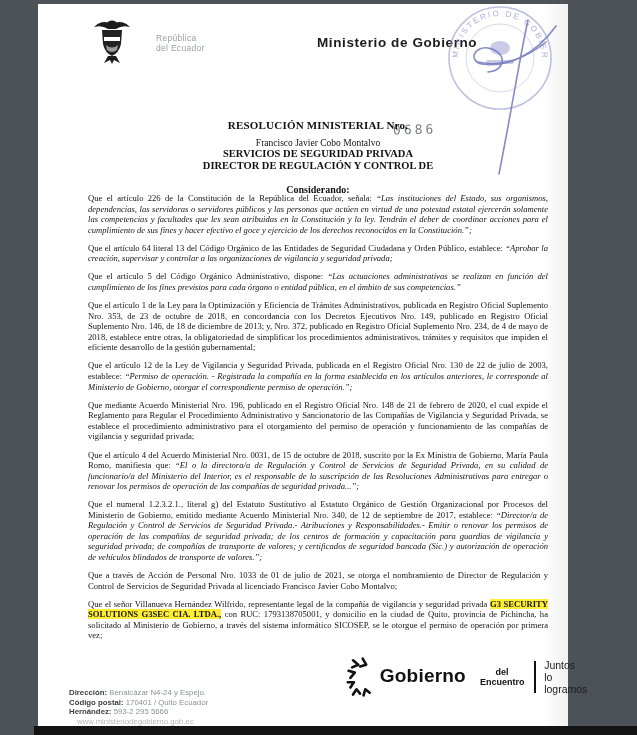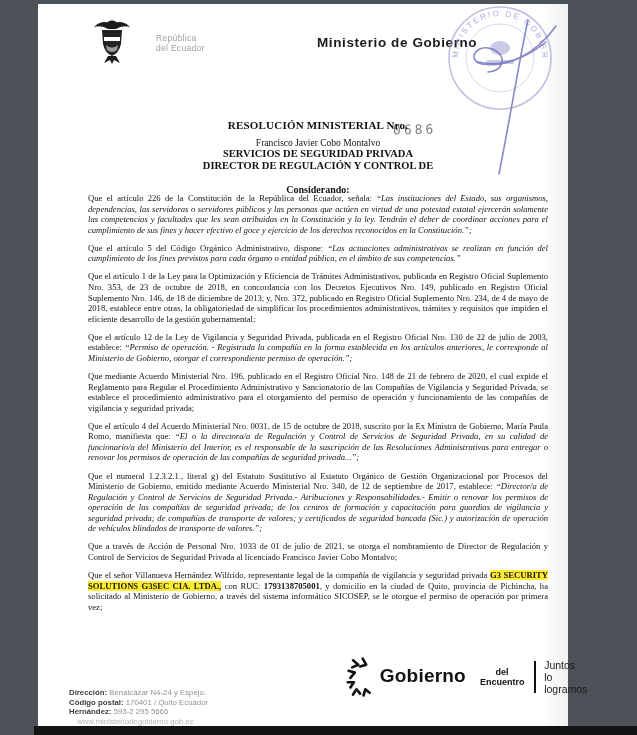--- a/index.html
+++ b/index.html
@@ -42,21 +42,21 @@
 
   
   .paragraphs {
     position: absolute; left: 50px; top: 189px; width: 460px;
     font-size: 8.6px; line-height: 10.55px; color: #141414;
     text-align: justify;
   }
   .paragraphs p { margin-bottom: 7.6px; }
   .run-n { }
   .run-i { font-style: italic; }
-  .run-b { font-weight: bold; margin-top: 48px; }
+  .run-b { font-weight: normal; margin-top: 48px; }
   .run-bh { font-weight: bold; background: #ffee33; }
 
   
   .footer-left {
     position: absolute; left: 31px; top: 684px;
     font-family: "Liberation Sans", sans-serif; font-size: 7.8px; line-height: 9.6px;
   }
   .footer-left .lbl { font-weight: bold; color: #3a3f44; }
   .footer-left .val { color: #8d9296; }
   .footer-left .web { color: #b2b6ba; padding-left: 8px; }
@@ -119,20 +119,21 @@
   <div class="title-block">
     <div class="res-title">RESOLUCIÓN MINISTERIAL Nro.</div>
     <div class="dir-name">Francisco Javier Cobo Montalvo</div>
     <div class="dir-line">SERVICIOS DE SEGURIDAD PRIVADA</div>
     <div class="dir-line">DIRECTOR DE REGULACIÓN Y CONTROL DE</div>
     <div class="considering">Considerando:</div>
   </div>
 
   <div class="paragraphs">
       <p><span class="run-n">Que el artículo 226 de la Constitución de la República del Ecuador, señala: </span><span class="run-i">“Las instituciones del Estado, sus organismos, dependencias, las servidoras o servidores públicos y las personas que actúen en virtud de una potestad estatal ejercerán solamente las competencias y facultades que les sean atribuidas en la Constitución y la ley. Tendrán el deber de coordinar acciones para el cumplimiento de sus fines y hacer efectivo el goce y ejercicio de los derechos reconocidos en la Constitución.”;</span></p>
+      <p><span class="run-n">Que el artículo 64 literal 13 del Código Orgánico de las Entidades de Seguridad Ciudadana y Orden Público, establece: </span><span class="run-i">“Aprobar la creación, supervisar y controlar a las organizaciones de vigilancia y seguridad privada;</span></p>
       <p><span class="run-n">Que el artículo 5 del Código Orgánico Administrativo, dispone: </span><span class="run-i">“Las actuaciones administrativas se realizan en función del cumplimiento de los fines previstos para cada órgano o entidad pública, en el ámbito de sus competencias.”</span></p>
       <p><span class="run-n">Que el artículo 1 de la Ley para la Optimización y Eficiencia de Trámites Administrativos, publicada en Registro Oficial Suplemento Nro. 353, de 23 de octubre de 2018, en concordancia con los Decretos Ejecutivos Nro. 149, publicado en Registro Oficial Suplemento Nro. 146, de 18 de diciembre de 2013; y, Nro. 372, publicado en Registro Oficial Suplemento Nro. 234, de 4 de mayo de 2018, establece entre otras, la obligatoriedad de simplificar los procedimientos administrativos, trámites y requisitos que impiden el eficiente desarrollo de la gestión gubernamental;</span></p>
       <p><span class="run-n">Que el artículo 12 de la Ley de Vigilancia y Seguridad Privada, publicada en el Registro Oficial Nro. 130 de 22 de julio de 2003, establece: </span><span class="run-i">“Permiso de operación. - Registrada la compañía en la forma establecida en los artículos anteriores, le corresponde al Ministerio de Gobierno, otorgar el correspondiente permiso de operación.”;</span></p>
       <p><span class="run-n">Que mediante Acuerdo Ministerial Nro. 196, publicado en el Registro Oficial Nro. 148 de 21 de febrero de 2020, el cual expide el Reglamento para Regular el Procedimiento Administrativo y Sancionatorio de las Compañías de Vigilancia y Seguridad Privada, se establece el procedimiento administrativo para el otorgamiento del permiso de operación y funcionamiento de las compañías de vigilancia y seguridad privada;</span></p>
       <p><span class="run-n">Que el artículo 4 del Acuerdo Ministerial Nro. 0031, de 15 de octubre de 2018, suscrito por la Ex Ministra de Gobierno, María Paula Romo, manifiesta que: </span><span class="run-i">“El o la directora/a de Regulación y Control de Servicios de Seguridad Privada, en su calidad de funcionario/a del Ministerio del Interior, es el responsable de la suscripción de las Resoluciones Administrativas para entregar o renovar los permisos de operación de las compañías de seguridad privada...”;</span></p>
       <p><span class="run-n">Que el numeral 1.2.3.2.1., literal g) del Estatuto Sustitutivo al Estatuto Orgánico de Gestión Organizacional por Procesos del Ministerio de Gobierno, emitido mediante Acuerdo Ministerial Nro. 340, de 12 de septiembre de 2017, establece: </span><span class="run-i">“Director/a de Regulación y Control de Servicios de Seguridad Privada.- Atribuciones y Responsabilidades.- Emitir o renovar los permisos de operación de las compañías de seguridad privada; de los centros de formación y capacitación para guardias de vigilancia y seguridad privada; de compañías de transporte de valores; y certificados de seguridad bancada (Sic.) y autorización de operación de vehículos blindados de transporte de valores.”;</span></p>
       <p><span class="run-n">Que a través de Acción de Personal Nro. 1033 de 01 de julio de 2021, se otorga el nombramiento de Director de Regulación y Control de Servicios de Seguridad Privada al licenciado Francisco Javier Cobo Montalvo;</span></p>
       <p><span class="run-n">Que el señor Villanueva Hernández Wilfrido, representante legal de la compañía de vigilancia y seguridad privada </span><span class="run-bh">G3 SECURITY SOLUTIONS G3SEC CIA. LTDA.,</span><span class="run-n"> con RUC: </span><span class="run-b">1793138705001</span><span class="run-n">, y domicilio en la ciudad de Quito, provincia de Pichincha, ha solicitado al Ministerio de Gobierno, a través del sistema informático SICOSEP, se le otorgue el permiso de operación por primera vez;</span></p>
     </div>
 

